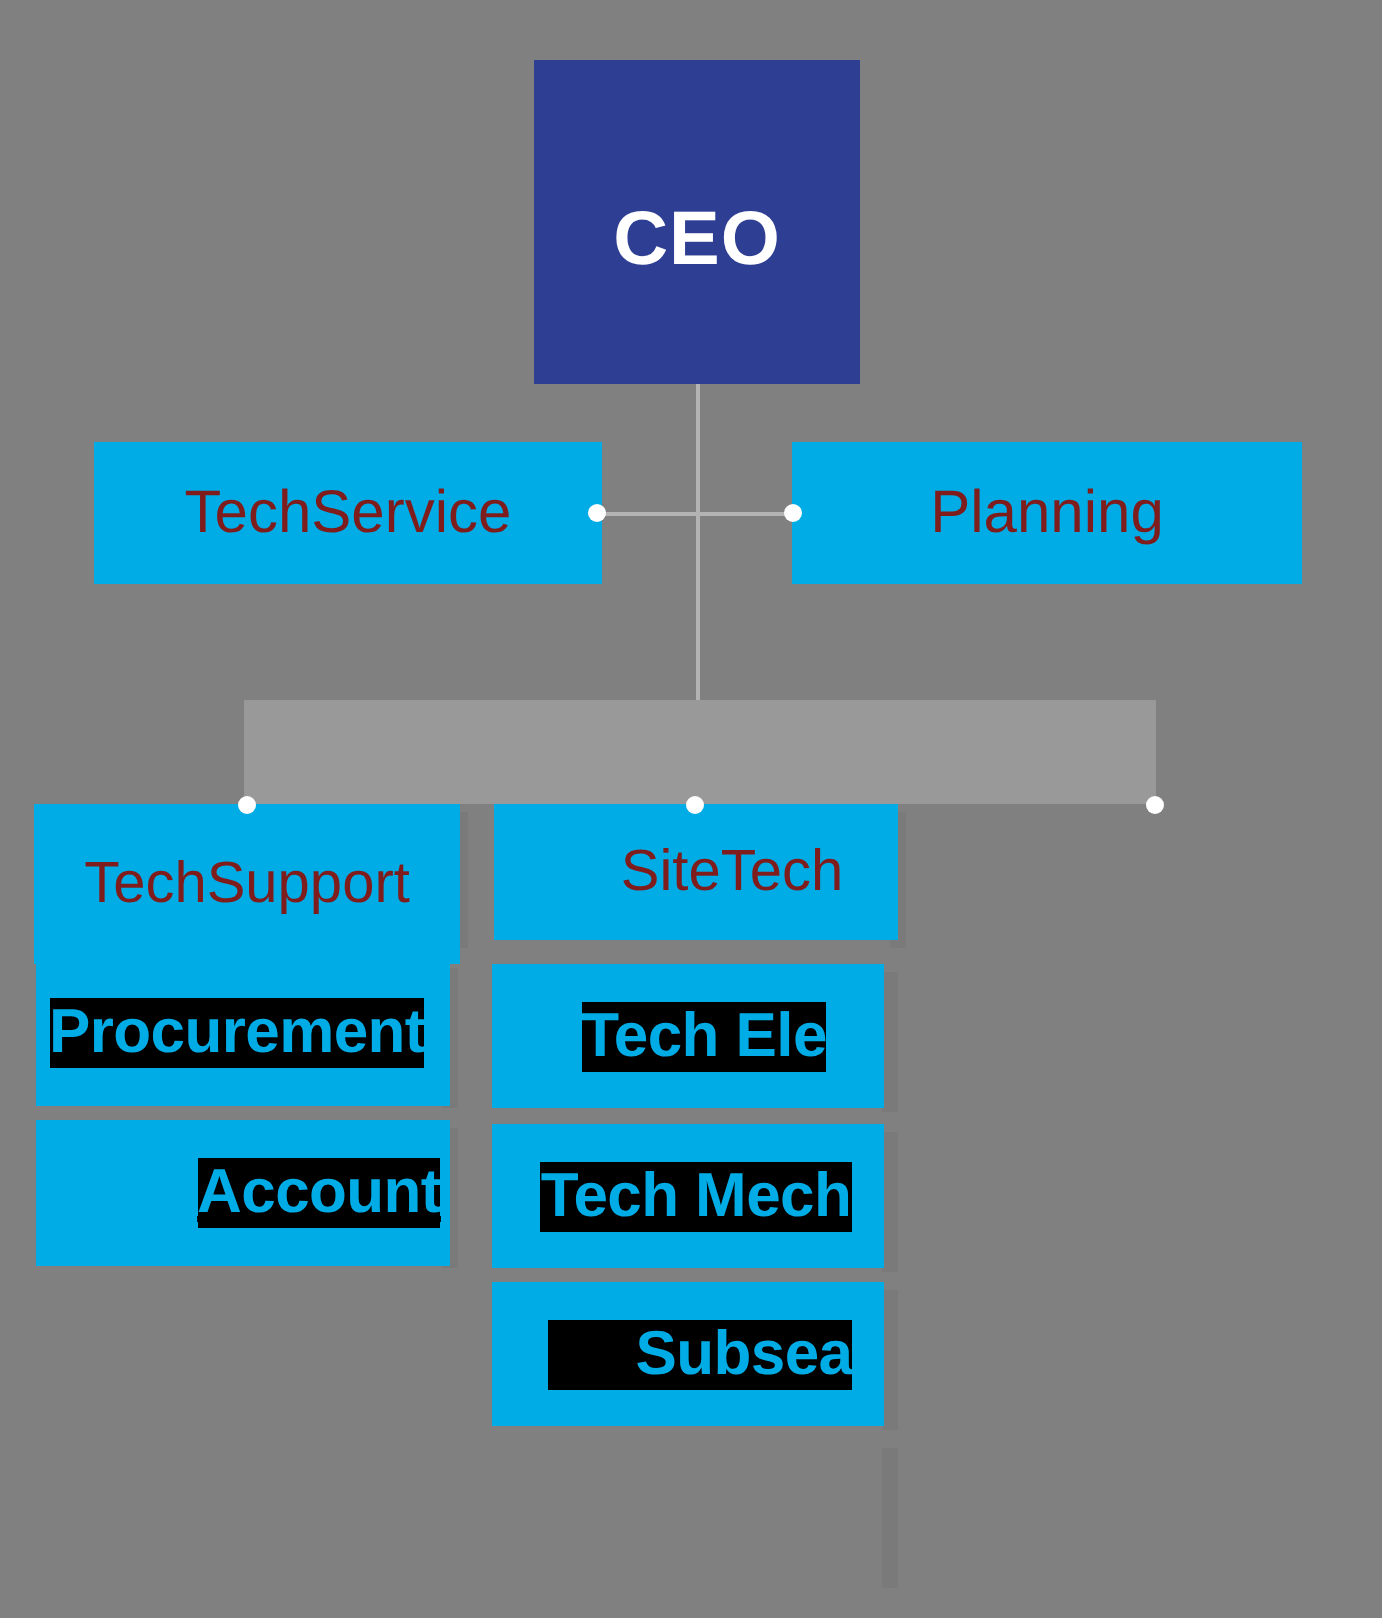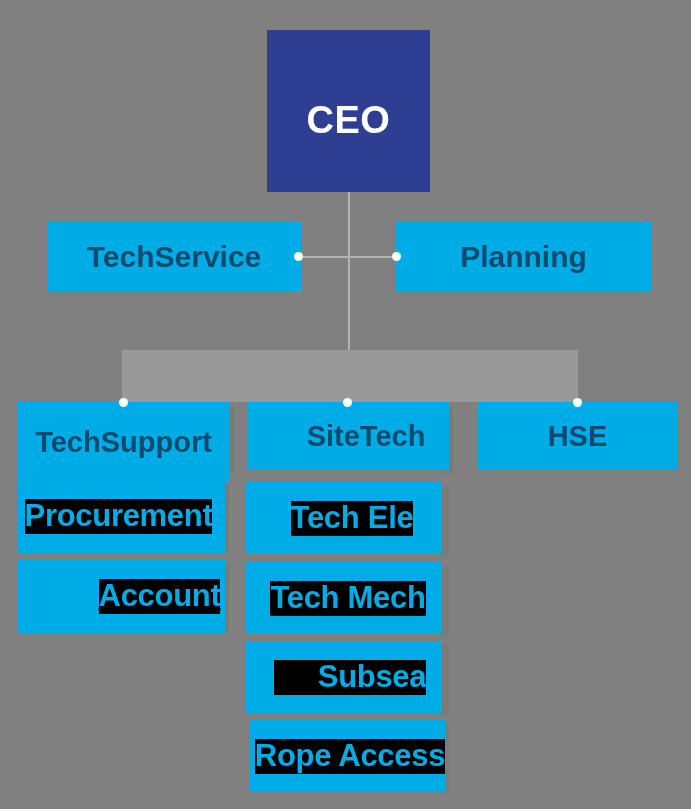--- a/index.html
+++ b/index.html
@@ -64,23 +64,23 @@
     font-weight: bold;
     letter-spacing: 0.5px;
     margin-top: 17px;
   }
 
   
   .node-dept {
     background: #00ace6;
   }
   .node-dept .node-label {
-    color: #0c4a6e;
+    color: #7f1d1d;
     font-size: 30px;
-    font-weight: bold;
+    font-weight: normal;
   }
 
   
   .node-sub .node-label {
     font-size: 29px;
   }
 
   
   .node-leaf {
     background: #00ace6;
@@ -141,23 +141,20 @@
   <div class="node node-dept node-sub" style="left:17px; top:402px; width:213px; height:80px;">
     <span class="node-label">TechSupport</span>
   </div>
   <div class="conn-dot" style="left:119px; top:398px;"></div>
 
   <div class="node node-dept node-sub" style="left:247px; top:402px; width:202px; height:68px;padding-left:36px;">
     <span class="node-label">SiteTech</span>
   </div>
   <div class="conn-dot" style="left:343px; top:398px;"></div>
 
-  <div class="node node-dept node-sub" style="left:477px; top:402px; width:201px; height:68px;">
-    <span class="node-label">HSE</span>
-  </div>
   <div class="conn-dot" style="left:573px; top:398px;"></div>
 
   <div class="node node-leaf" style="left:18px; top:480px; width:207px; height:73px;">
     <span class="node-label" style="transform: translateX(-3px);">Procurement</span>
   </div>
 
   <div class="node node-leaf" style="left:18px; top:560px; width:207px; height:73px;text-decoration:underline;">
     <span class="node-label" style="transform: translateX(38px);">Account</span>
   </div>
 
@@ -166,17 +163,14 @@
   </div>
 
   <div class="node node-leaf" style="left:246px; top:562px; width:196px; height:72px;">
     <span class="node-label" style="transform: translateX(4px);">Tech Mech</span>
   </div>
 
   <div class="node node-leaf" style="left:246px; top:641px; width:196px; height:72px;">
     <span class="node-label" style="transform: translateX(6px); padding-left: 44px;">Subsea</span>
   </div>
 
-  <div class="node node-leaf" style="left:250px; top:720px; width:196px; height:72px;">
-    <span class="node-label" style="transform: translateX(2px);">Rope Access</span>
-  </div>
 
 </div>
 
 </body></html>

